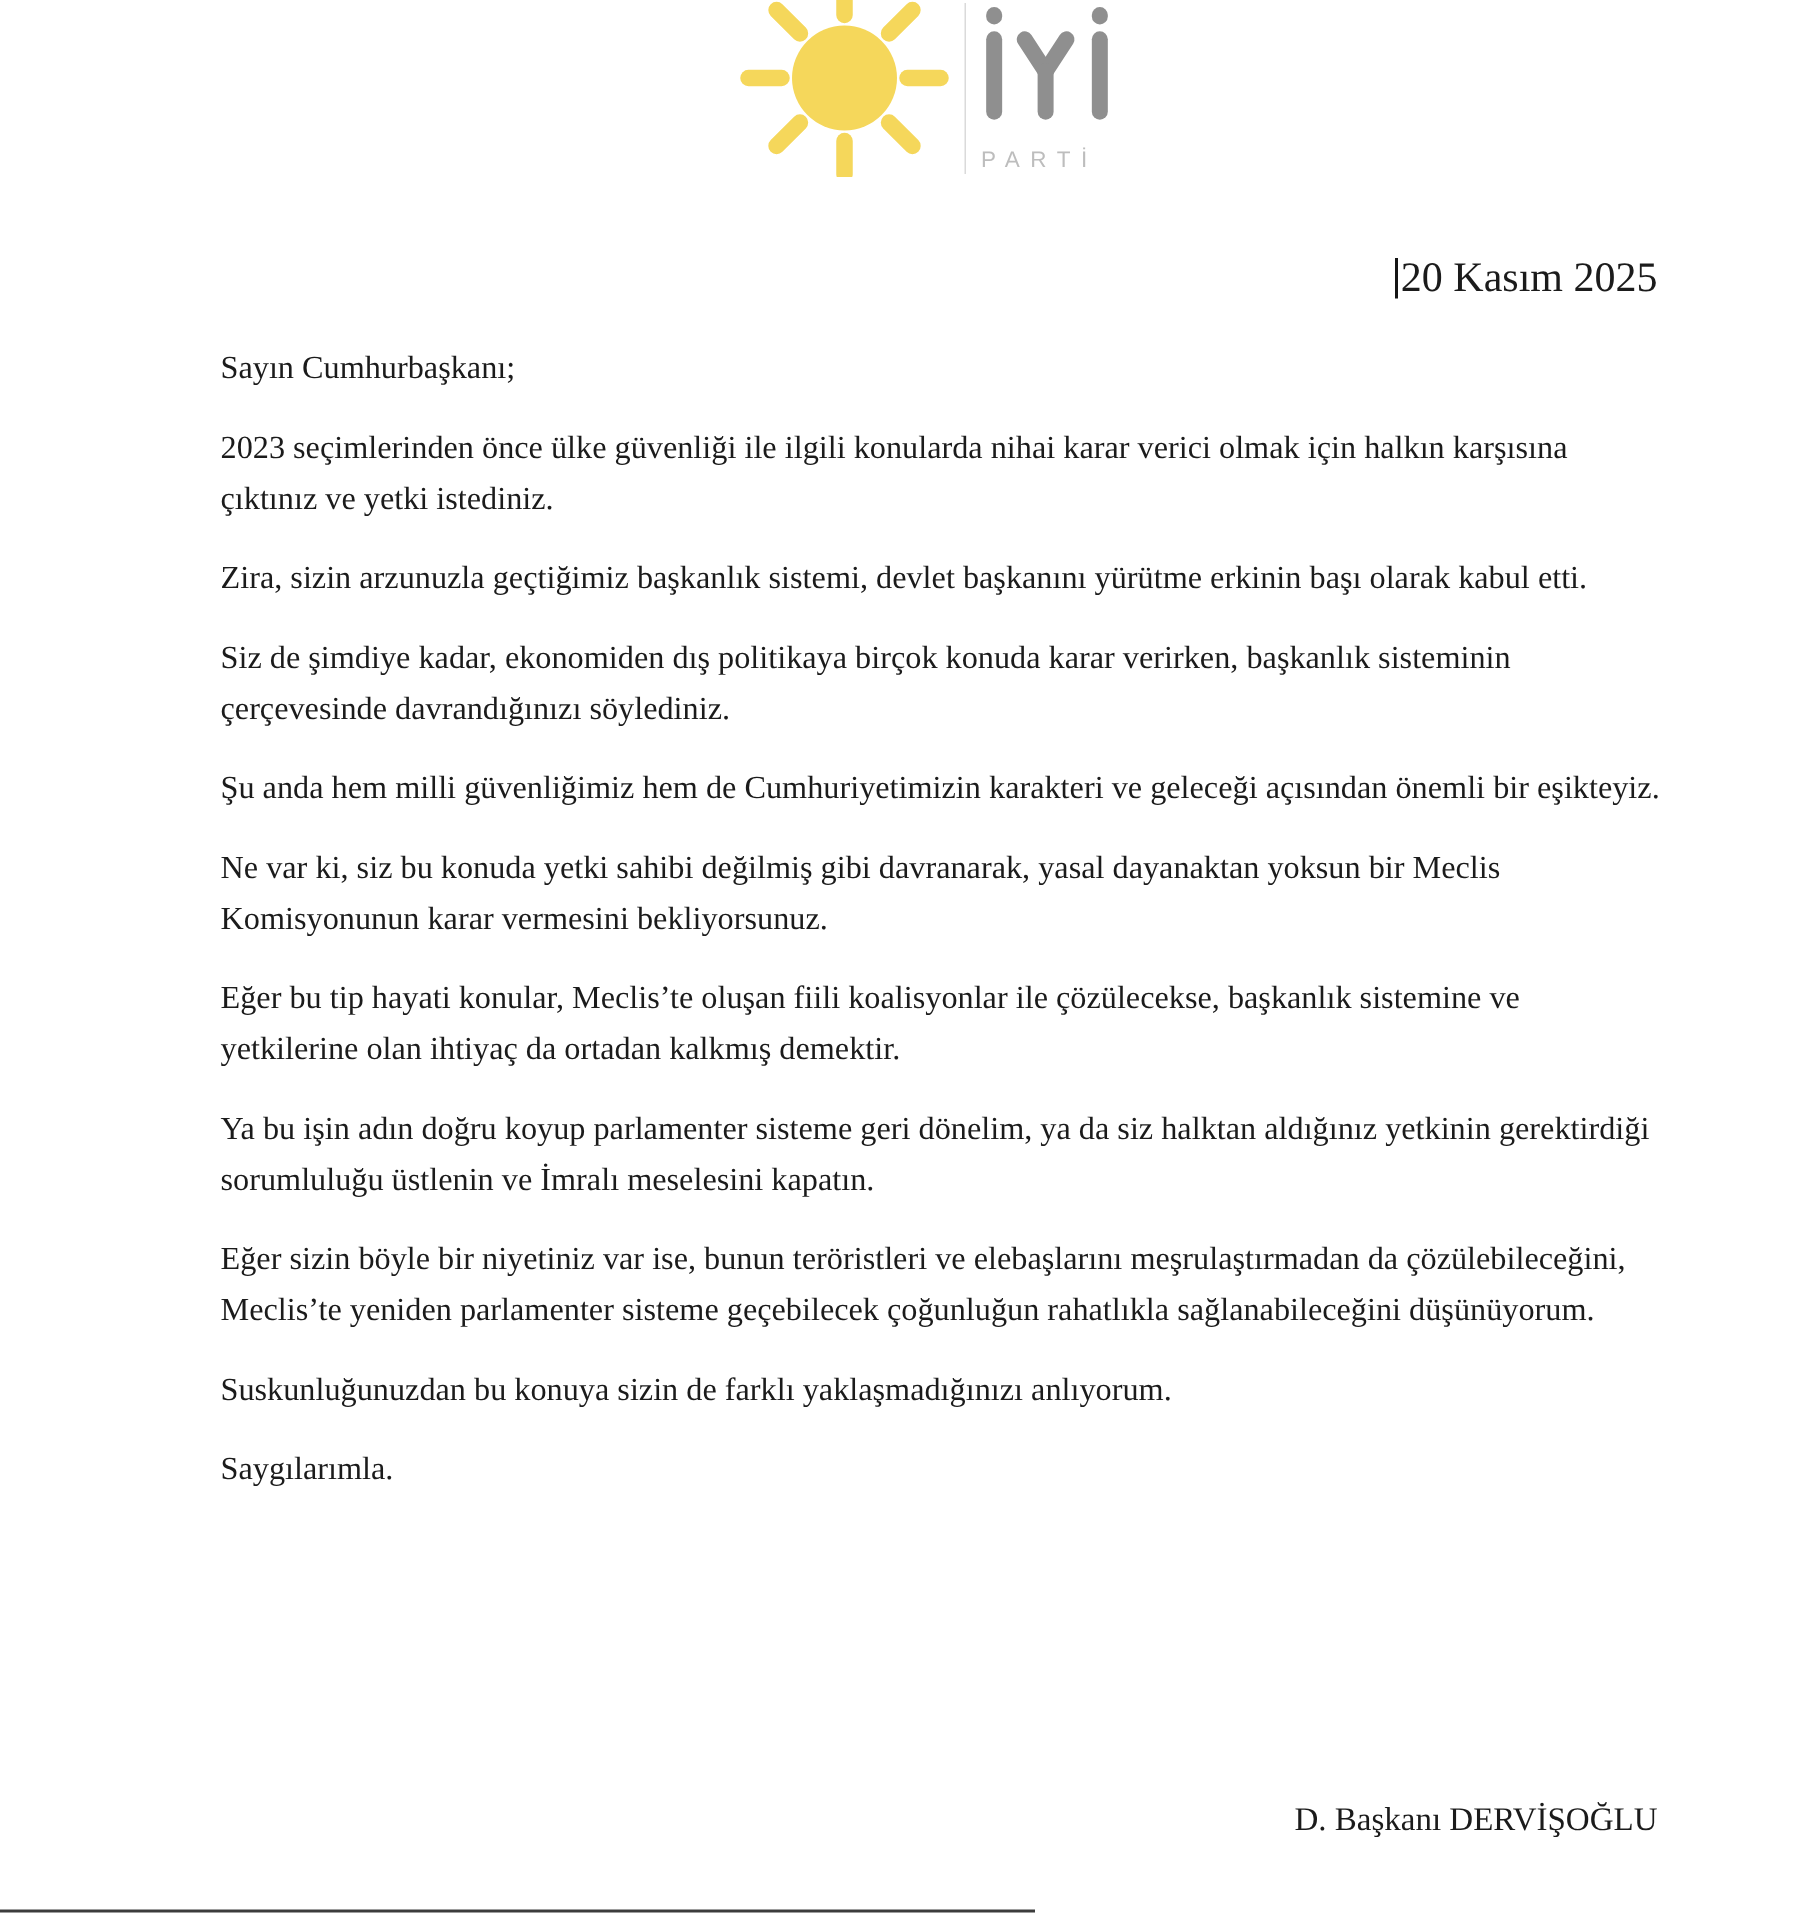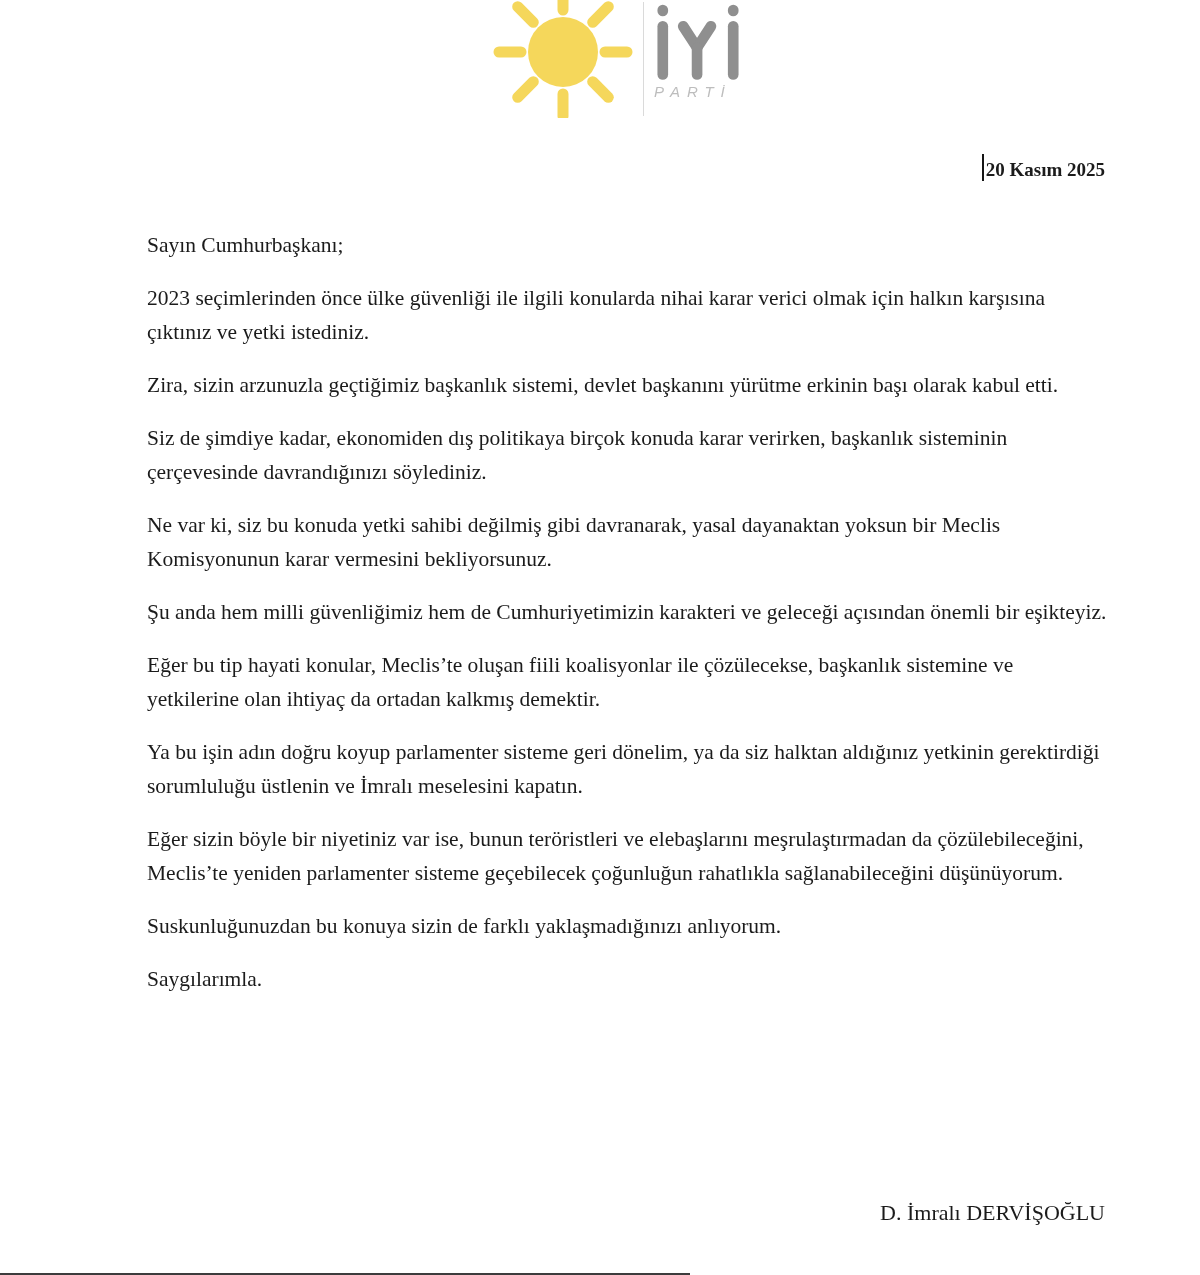--- a/index.html
+++ b/index.html
@@ -31,26 +31,26 @@
     margin:2px 0 0 2px;flex:0 0 auto;
   }
   .logo .wordmark-col{
     margin-left:10px;display:flex;flex-direction:column;align-items:flex-start;
   }
   .logo .iyi-svg{display:block;width:88px;height:76px;margin-top:4px;}
   .logo .parti{
     font-family:"Liberation Sans", sans-serif;
     font-size:15px;letter-spacing:7px;
     color:var(--subtitle);
-    margin-top:4px;line-height:16px;white-space:nowrap;font-style:italic;
+    margin-top:19px;line-height:16px;white-space:nowrap;
   }
   
   .date-row{
-    position:absolute;top:154px;right:95px;
-    font-size:19px;font-weight:bold;line-height:32px;
+    position:absolute;top:170px;right:95px;
+    font-size:28px;font-weight:normal;line-height:32px;
     white-space:nowrap;
   }
   .cursor{
     display:inline-block;width:2px;height:27px;background:#151515;
     vertical-align:-5px;margin-right:2px;
   }
   .letter-body{
     position:absolute;left:143px;top:228px;width:965px;
     font-size:21.5px;line-height:34px;
   }
@@ -102,26 +102,26 @@
   </div>
 </div>
 
 <div class="date-row"><span class="cursor"></span><span>20 Kasım 2025</span></div>
 
 <div class="letter-body">
   <p>Sayın Cumhurbaşkanı;</p>
   <p>2023 seçimlerinden önce ülke güvenliği ile ilgili konularda nihai karar verici olmak için halkın karşısına çıktınız ve yetki istediniz.</p>
   <p>Zira, sizin arzunuzla geçtiğimiz başkanlık sistemi, devlet başkanını yürütme erkinin başı olarak kabul etti.</p>
   <p>Siz de şimdiye kadar, ekonomiden dış politikaya birçok konuda karar verirken, başkanlık sisteminin çerçevesinde davrandığınızı söylediniz.</p>
+  <p>Şu anda hem milli güvenliğimiz hem de Cumhuriyetimizin karakteri ve geleceği açısından önemli bir eşikteyiz.</p>
   <p>Ne var ki, siz bu konuda yetki sahibi değilmiş gibi davranarak, yasal dayanaktan yoksun bir Meclis Komisyonunun karar vermesini bekliyorsunuz.</p>
-  <p>Şu anda hem milli güvenliğimiz hem de Cumhuriyetimizin karakteri ve geleceği açısından önemli bir eşikteyiz.</p>
   <p>Eğer bu tip hayati konular, Meclis’te oluşan fiili koalisyonlar ile çözülecekse, başkanlık sistemine ve yetkilerine olan ihtiyaç da ortadan kalkmış demektir.</p>
   <p>Ya bu işin adın doğru koyup parlamenter sisteme geri dönelim, ya da siz halktan aldığınız yetkinin gerektirdiği sorumluluğu üstlenin ve İmralı meselesini kapatın.</p>
   <p>Eğer sizin böyle bir niyetiniz var ise, bunun teröristleri ve elebaşlarını meşrulaştırmadan da çözülebileceğini, Meclis’te yeniden parlamenter sisteme geçebilecek çoğunluğun rahatlıkla sağlanabileceğini düşünüyorum.</p>
   <p>Suskunluğunuzdan bu konuya sizin de farklı yaklaşmadığınızı anlıyorum.</p>
   <p>Saygılarımla.</p>
 </div>
 
 <div class="signature">
-  <div>D. İmralı DERVİŞOĞLU</div>
+  <div>D. Başkanı DERVİŞOĞLU</div>
 </div>
 
 <div class="bottom-edge"></div>
 
 </body></html>

